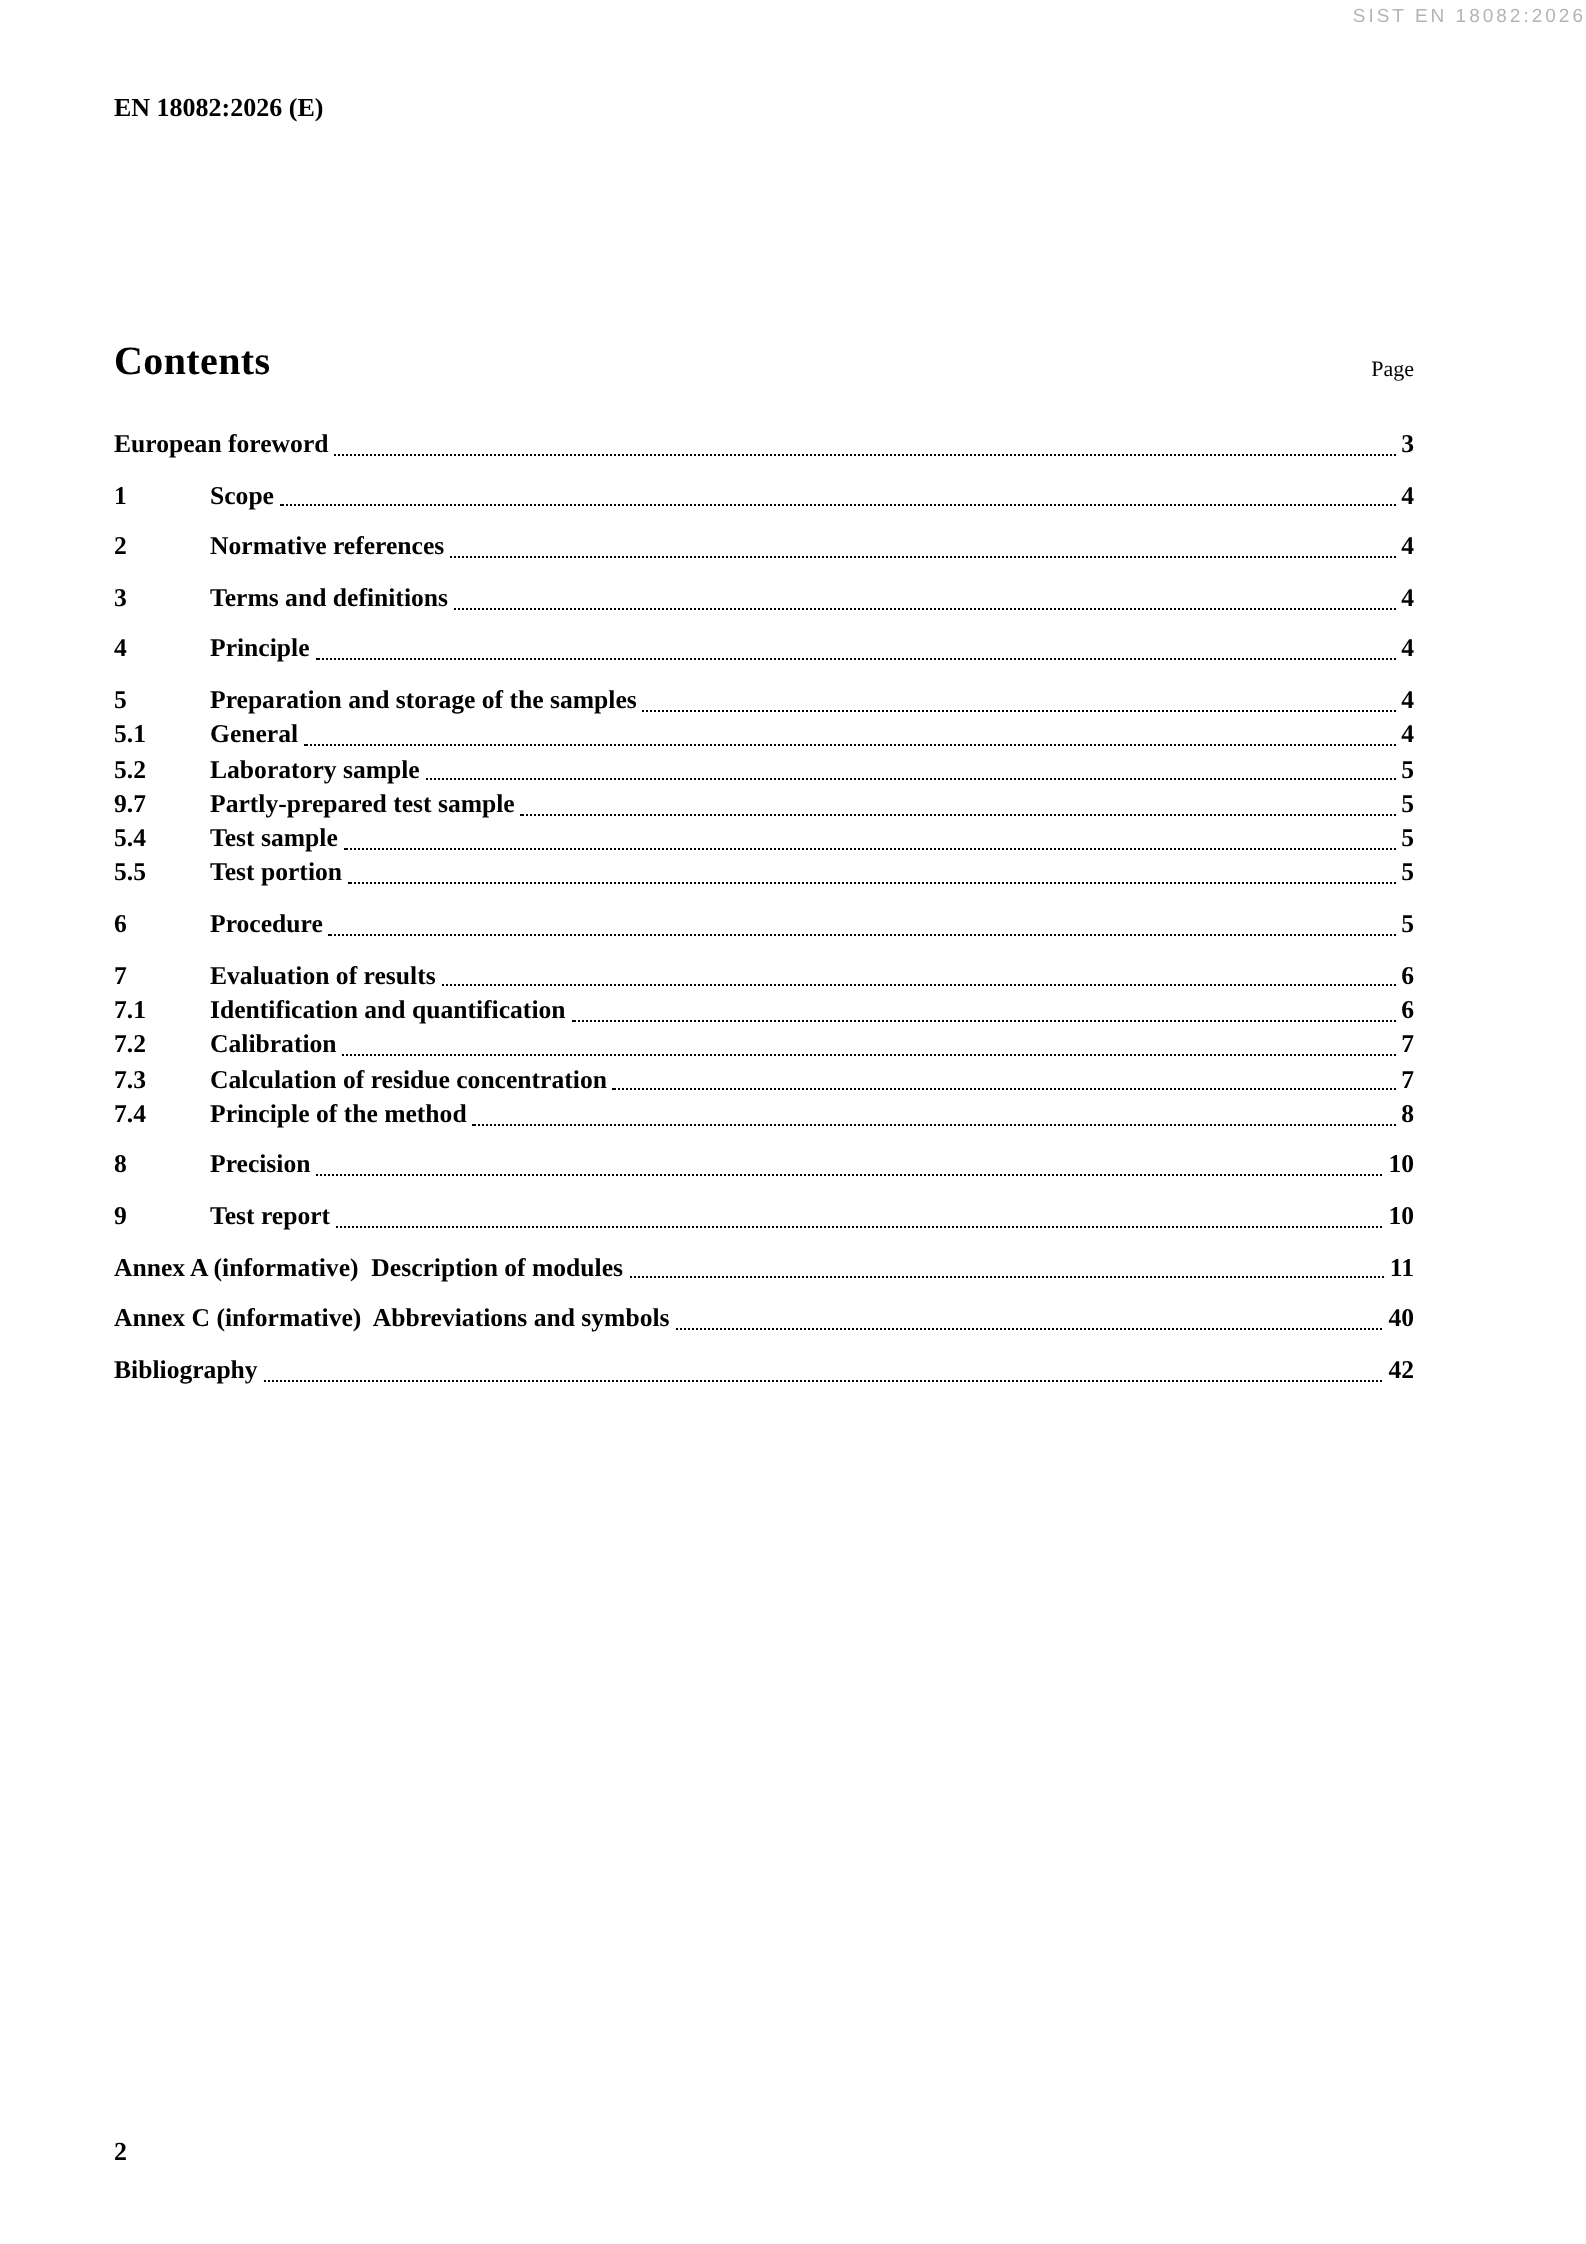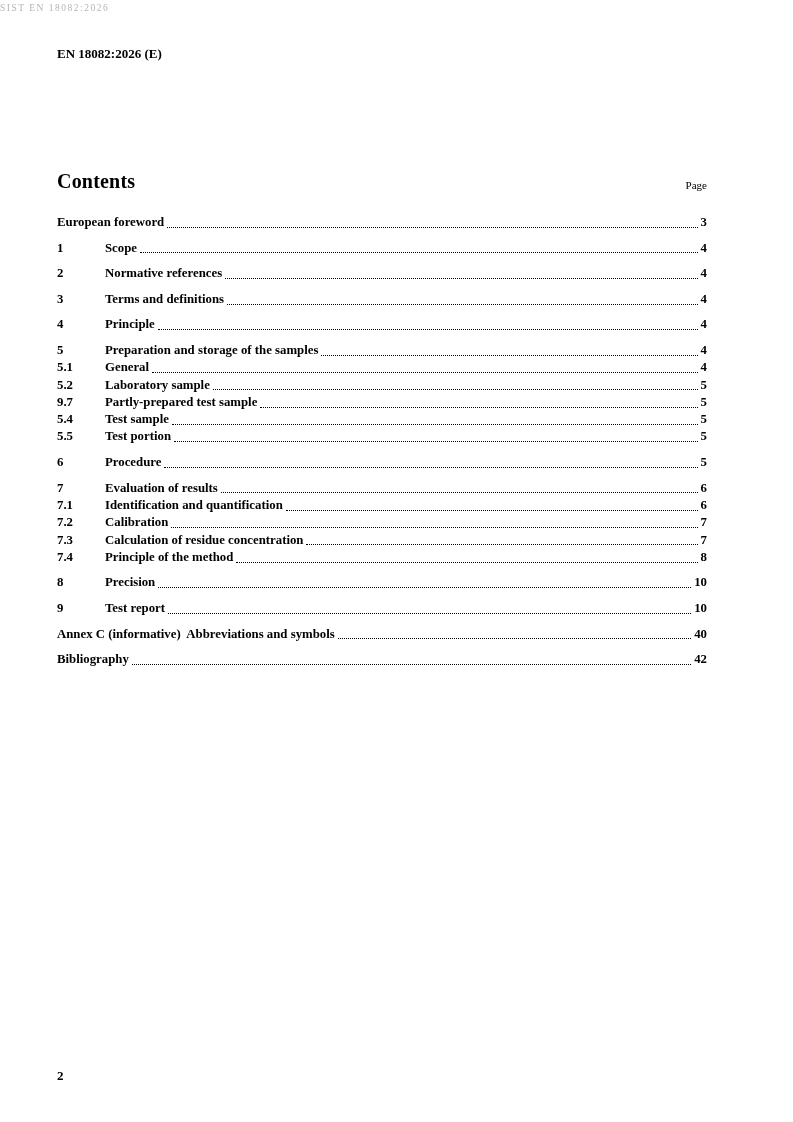--- a/index.html
+++ b/index.html
@@ -11,22 +11,22 @@
     background: #ffffff;
     font-family: "Liberation Serif", serif;
     color: #000000;
     overflow: hidden;
   }
   .watermark {
     position: absolute;
     top: 3px;
     left: 0;
     width: 100%;
-    text-align: left;
-    font-family: Liberation Serif, serif;
+    text-align: right;
+    font-family: Liberation Sans, sans-serif;
     font-size: 9.5px;
     letter-spacing: 1.5px;
     color: #b4b4b4;
   }
   .doc-ref {
     position: absolute;
     left: 57px;
     top: 46px;
     font-size: 13px;
     font-weight: bold;
@@ -214,20 +214,26 @@
     <span class="toc-page">10</span>
   </div>
       <div class="toc-row gap">
     <span class="toc-num">9</span>
     <span class="toc-title">Test report</span>
     <span class="leader"></span>
     <span class="toc-page">10</span>
   </div>
       <div class="toc-row gap">
 
+    <span class="toc-title">Annex A (informative)  Description of modules</span>
+    <span class="leader"></span>
+    <span class="toc-page">11</span>
+  </div>
+      <div class="toc-row gap">
+
     <span class="toc-title">Annex C (informative)  Abbreviations and symbols</span>
     <span class="leader"></span>
     <span class="toc-page">40</span>
   </div>
       <div class="toc-row gap">
 
     <span class="toc-title">Bibliography</span>
     <span class="leader"></span>
     <span class="toc-page">42</span>
   </div>

